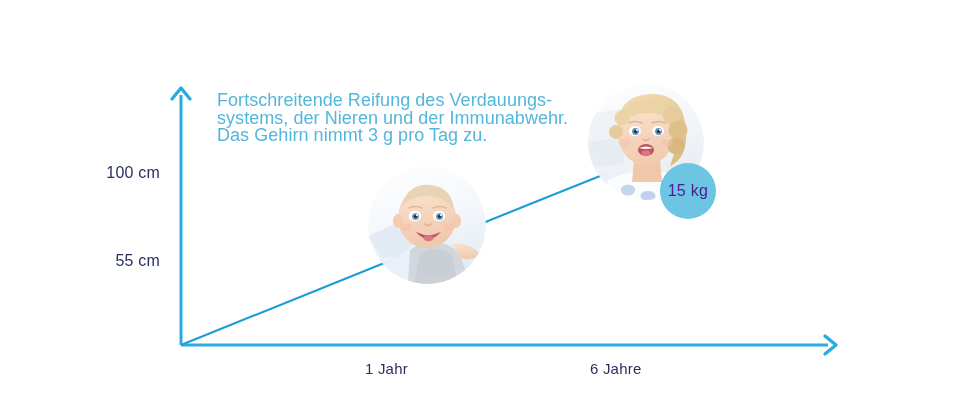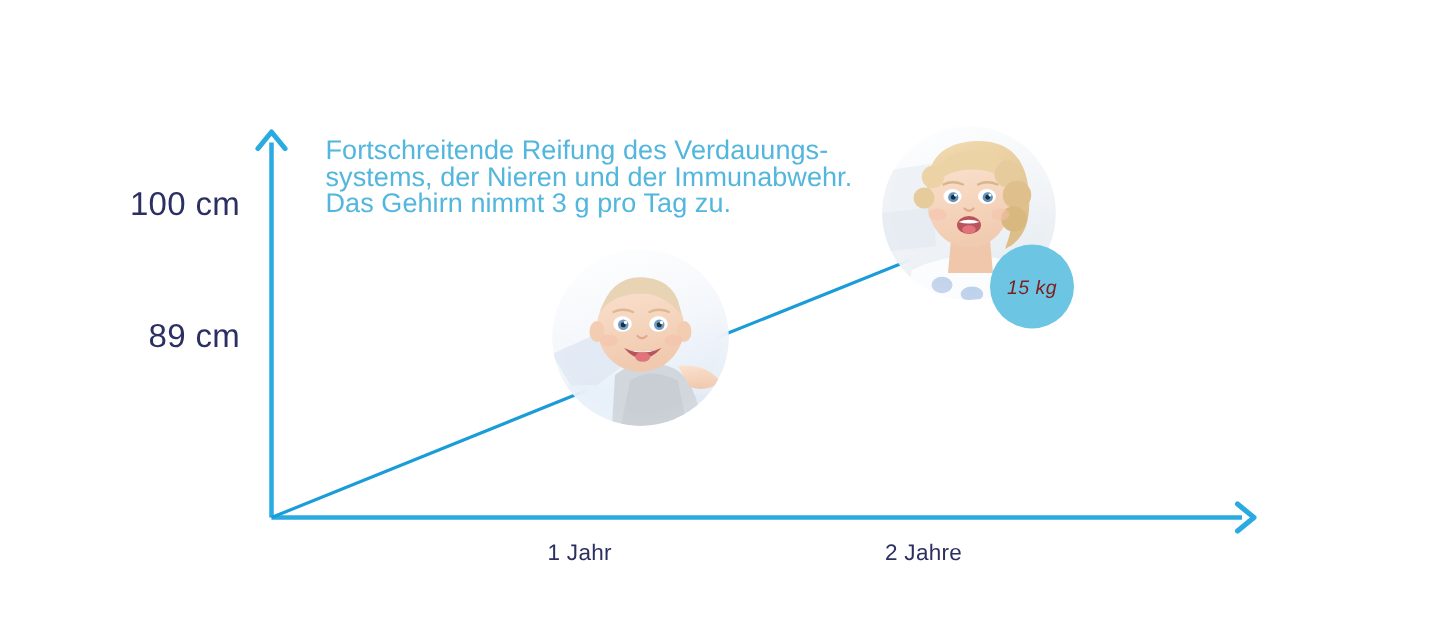--- a/index.html
+++ b/index.html
@@ -12,24 +12,25 @@
   }
   #stage{position:absolute;left:0;top:0;width:960px;height:420px;}
 
   
   svg.layer{position:absolute;left:0;top:0;width:960px;height:420px;}
 
   
   .ytick{
     position:absolute;
     color:#2b2f62;
-    font-size:22px;
+    font-size:16px;
     letter-spacing:.2px;
     text-align:right;
     white-space:nowrap;
+    margin-top:41px;
   }
   #ytick-100{left:40px;top:123px;width:120px;}
   #ytick-75 {left:40px;top:211px;width:120px;}
 
   .xtick{
     position:absolute;
     color:#2b2f62;
     font-size:15px;
     letter-spacing:.2px;
     text-align:left;
@@ -63,25 +64,24 @@
   }
   #photo-1{left:368px;top:166px;width:118px;height:118px;}
   #photo-2{left:588px;top:84px;width:116px;height:116px;}
   .photo svg{display:block;width:100%;height:100%;}
 
   
   .badge{
     position:absolute;
     border-radius:50%;
     background:#6cc5e3;
-    color:#7f1d1d;
+    color:#4c1d95;
     display:flex;align-items:center;justify-content:center;
-    font-size:13px;
+    font-size:16px;
     letter-spacing:.3px;
-    font-style:italic;
   }
   #badge-1{left:446px;top:231px;width:62px;height:62px;}
   #badge-2{left:660px;top:163px;width:56px;height:56px;}
 </style>
 </head>
 <body>
 
 <div id="stage">
 
   <svg class="layer" viewBox="0 0 960 420">
@@ -93,24 +93,24 @@
     <line x1="181" y1="345" x2="828" y2="345" stroke="#29abe2" stroke-width="3"></line>
 
     <polyline points="825,336 836,345 825,354" fill="none" stroke="#29abe2" stroke-width="3.4" stroke-linecap="round" stroke-linejoin="round"></polyline>
 
     <line x1="181" y1="345" x2="404" y2="255" stroke="#1a9cd8" stroke-width="2.1"></line>
 
     <line x1="478" y1="225" x2="640" y2="160" stroke="#1a9cd8" stroke-width="2.1"></line>
   </svg>
 
   <div class="ytick" id="ytick-100">100 cm</div>
-  <div class="ytick" id="ytick-75">89 cm</div>
+  <div class="ytick" id="ytick-75">55 cm</div>
 
   <div class="xtick" id="xtick-1">1 Jahr</div>
-  <div class="xtick" id="xtick-2">2 Jahre</div>
+  <div class="xtick" id="xtick-2">6 Jahre</div>
 
   <div id="annotation">
     <div>Fortschreitende Reifung des Verdauungs-</div>
     <div>systems, der Nieren und der Immunabwehr.</div>
     <div>Das Gehirn nimmt 3 g pro Tag zu.</div>
   </div>
 
   <div class="photo" id="photo-1">
     <svg viewBox="0 0 118 118">
       <defs>

